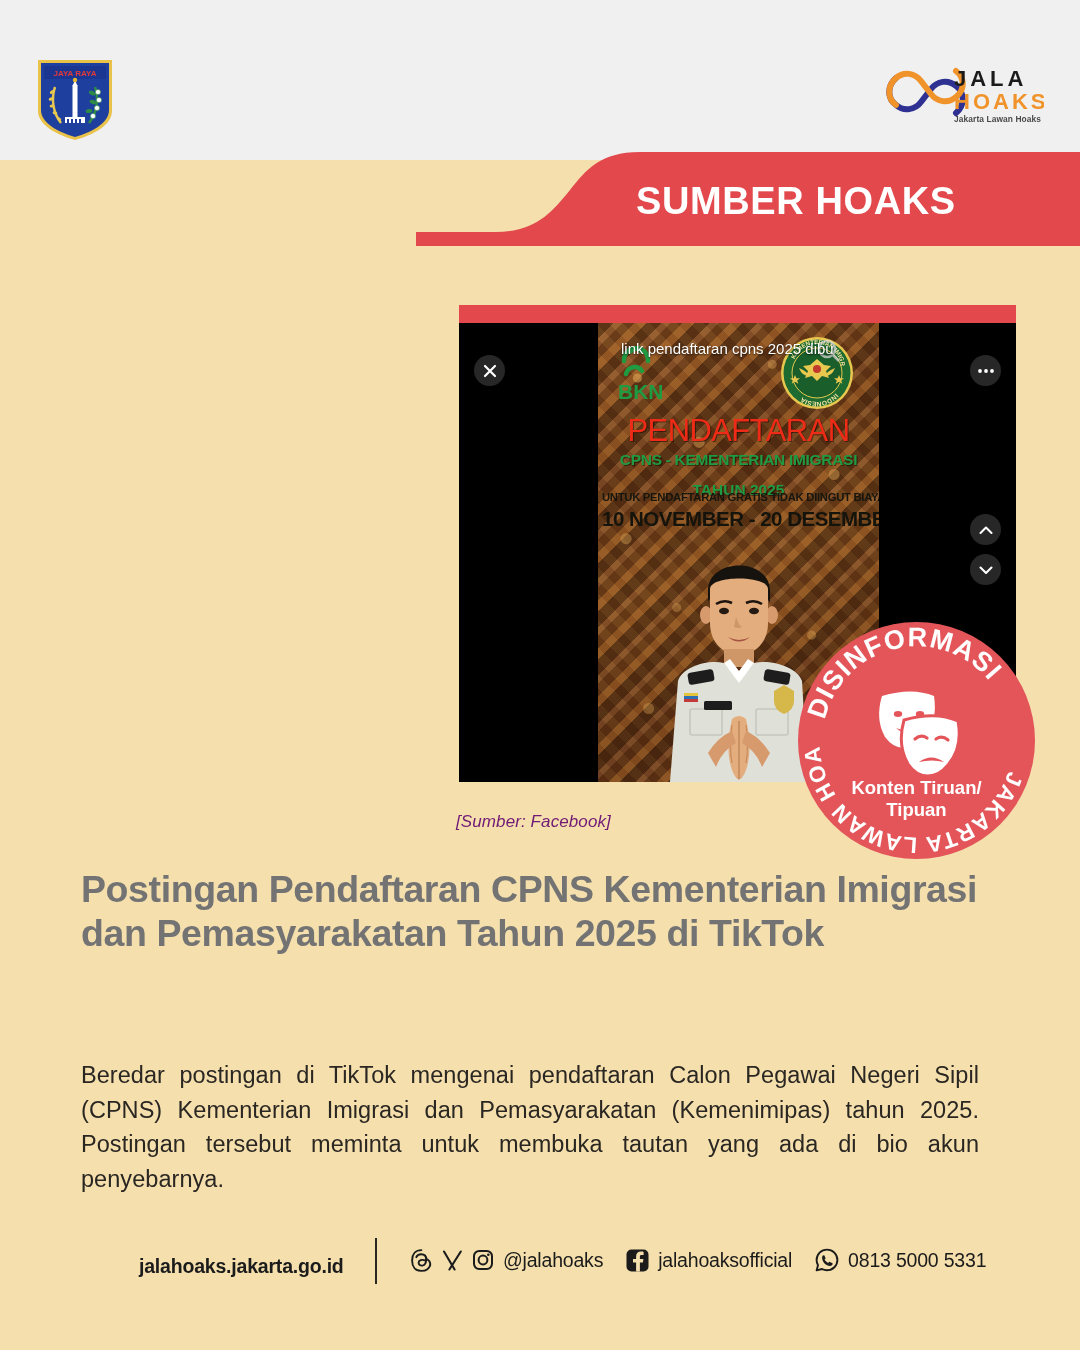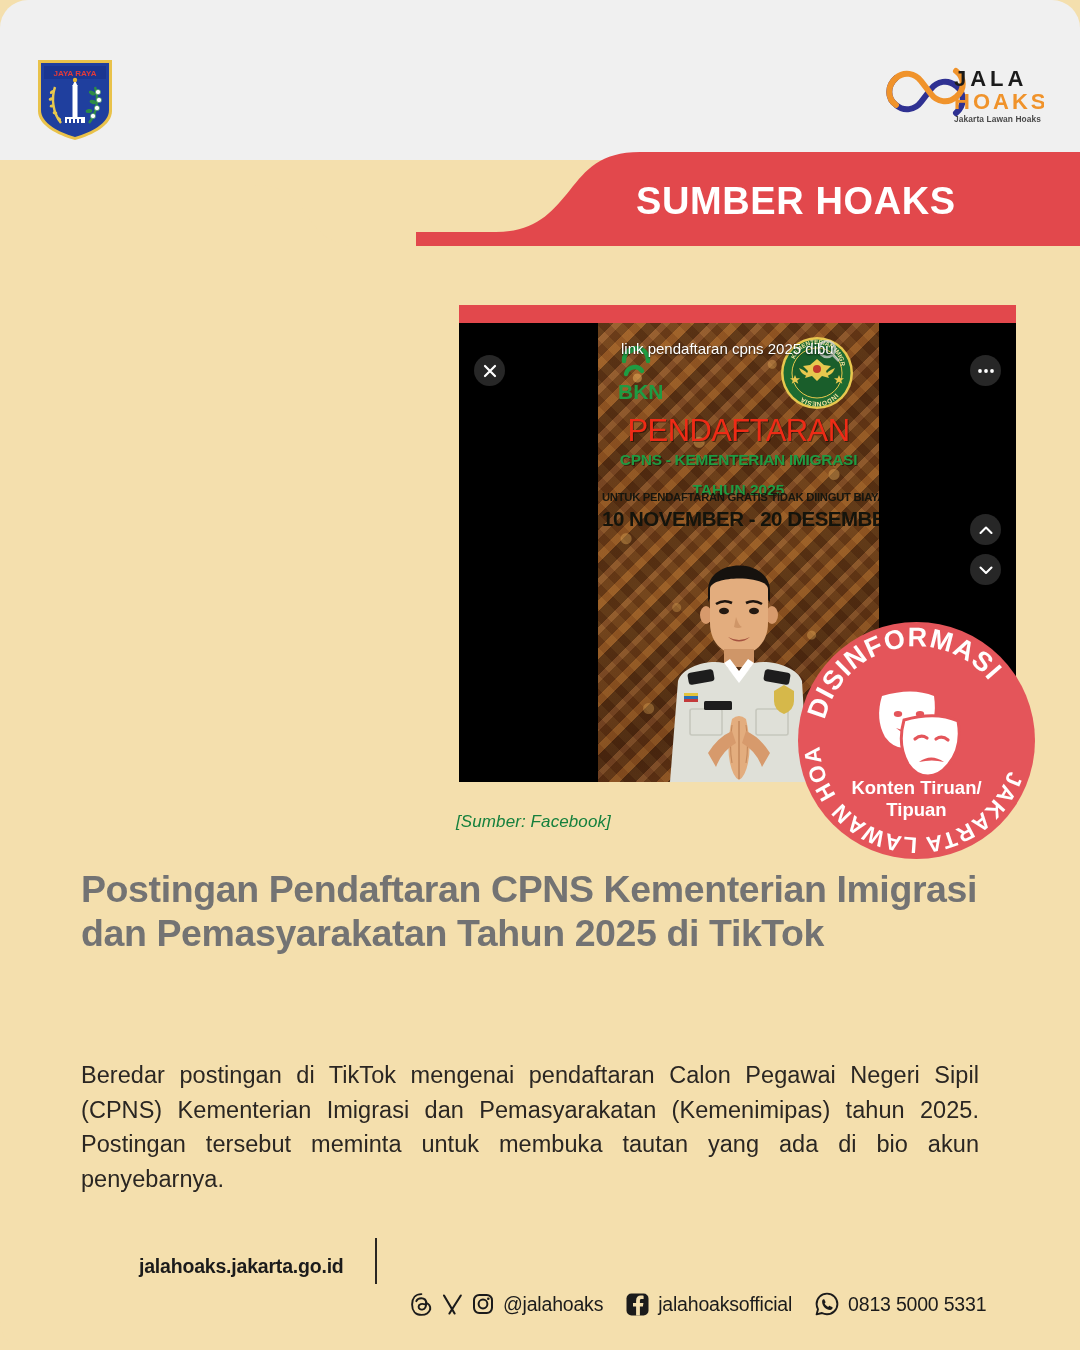--- a/index.html
+++ b/index.html
@@ -3,21 +3,21 @@
 <meta charset="utf-8">
 <style>
   html,body{margin:0;padding:0;}
   body{
     width:1080px;height:1350px;
     background:#f4dfad;
     font-family:"Liberation Sans", sans-serif;
     overflow:hidden;
     position:relative;
   }
-  #stage{position:absolute;inset:0;width:1080px;height:1350px;overflow:hidden;background:#f4dfad;border-radius:28px;}
+  #stage{position:absolute;inset:0;width:1080px;height:1350px;overflow:hidden;background:#f4dfad;}
 
   
   .header-grey{position:absolute;left:0;top:0;width:1080px;height:160px;background:#f0f0f0;}
   .header-svg{position:absolute;left:0;top:0;width:1080px;height:260px;}
 
   .jkt-emblem{position:absolute;left:31px;top:55px;width:88px;height:88px;}
   .jala-logo{position:absolute;left:884px;top:58px;width:160px;height:74px;}
 
   .banner-label{
     position:absolute;left:636px;top:175px;width:420px;height:52px;
@@ -83,38 +83,38 @@
   .officer{position:absolute;left:50px;top:208px;width:182px;height:251px;z-index:4;}
 
   .ui-btn{position:absolute;border-radius:50%;background:rgba(46,46,46,.85);
     display:flex;align-items:center;justify-content:center;z-index:9;}
   .btn-close{left:15px;top:32px;width:31px;height:31px;}
   .btn-more{left:511px;top:32px;width:31px;height:31px;}
   .btn-up{left:511px;top:191px;width:31px;height:31px;}
   .btn-down{left:511px;top:231px;width:31px;height:31px;}
 
   .src-cap{position:absolute;left:456px;top:812px;width:260px;
-    font-size:17px;font-style:italic;color:#15803d;letter-spacing:0.1px;}
+    font-size:17px;font-style:italic;color:#701a75;letter-spacing:0.1px;}
 
   
   .badge{position:absolute;left:798px;top:622px;width:237px;height:237px;z-index:20;}
 
   
   .headline{position:absolute;left:81px;top:867px;width:930px;
     color:#737373;font-size:37.5px;font-weight:bold;line-height:44px;letter-spacing:-0.4px;}
   .body-copy{position:absolute;left:81px;top:1058px;width:898px;
     color:#2a2622;font-size:23.5px;line-height:34.5px;text-align:justify;letter-spacing:0.05px;}
 
   
   .footer{position:absolute;left:0;top:1248px;width:1080px;height:48px;}
   .f-site{position:absolute;left:139px;top:5px;font-size:19.5px;font-weight:bold;color:#1b1b1b;
     letter-spacing:-0.2px;line-height:26px;}
   .f-div{position:absolute;left:375px;top:-10px;width:2px;height:46px;background:#2a2622;}
   .f-social{position:absolute;left:410px;top:-3px;display:flex;align-items:center;gap:9px;
-    font-size:19.5px;color:#1b1b1b;line-height:30px;margin-top:44px;}
+    font-size:19.5px;color:#1b1b1b;line-height:30px;}
   .f-social .txt{margin-right:14px;letter-spacing:-0.2px;}
   .f-ico{display:inline-flex;align-items:center;justify-content:center;}
 </style>
 </head>
 <body>
 
 <div id="stage">
 
   <div class="header-grey"></div>
 

